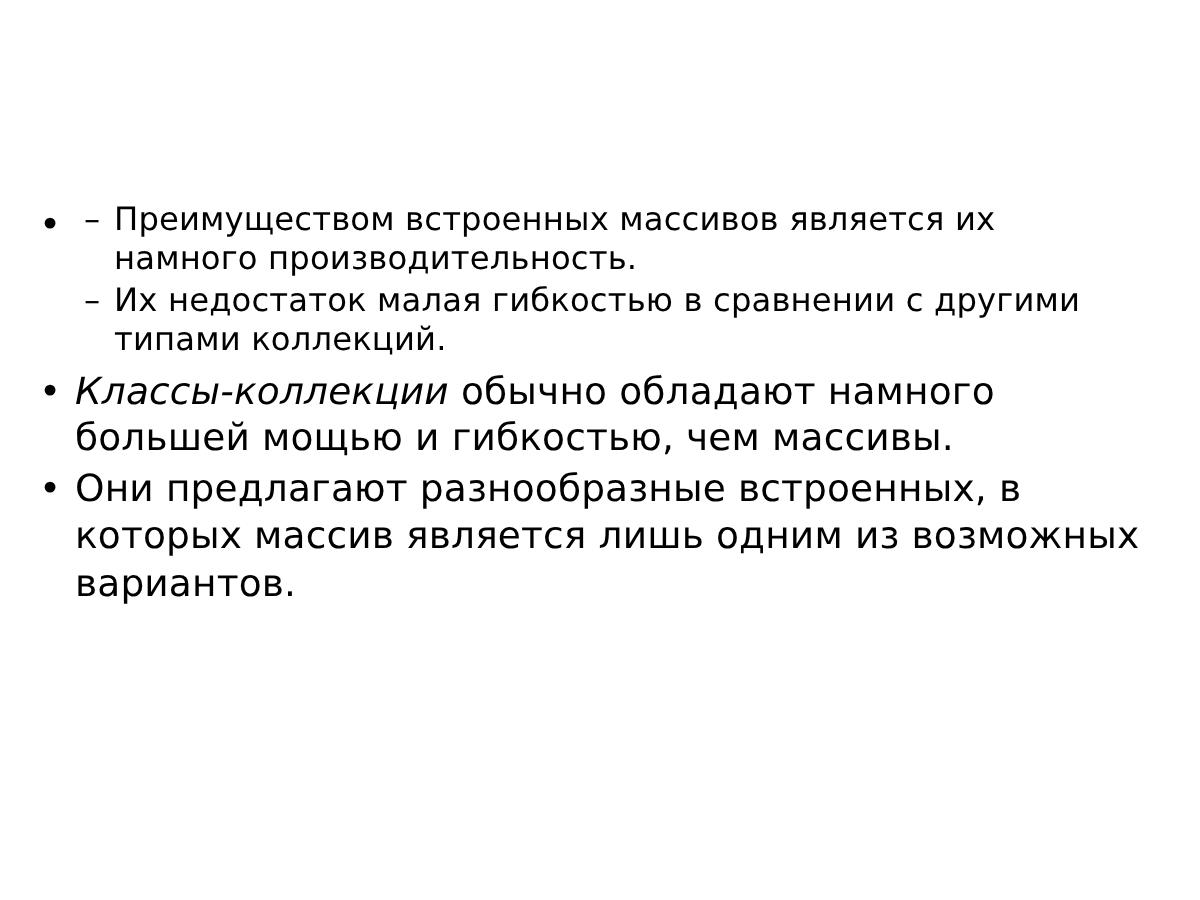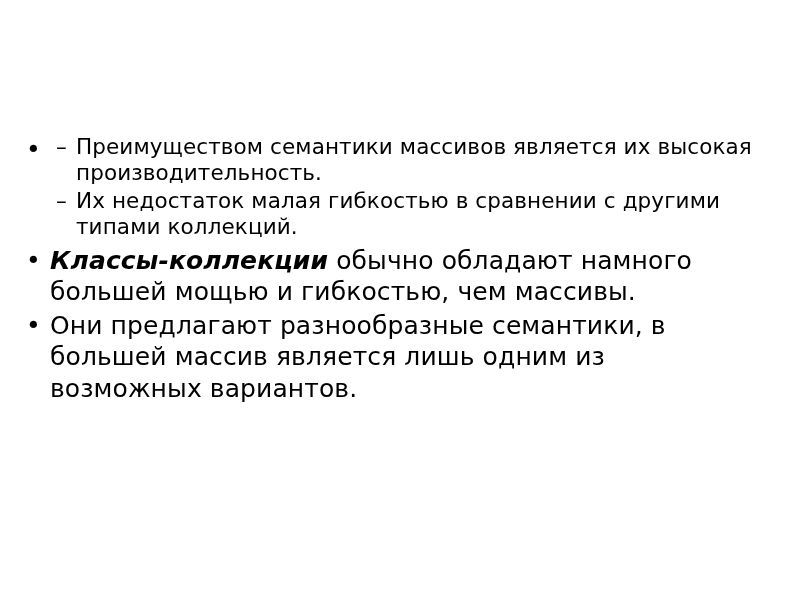--- a/index.html
+++ b/index.html
@@ -54,50 +54,50 @@
     line-height: 1.23;
   }
   .bullet-l2 > .marker {
     position: absolute;
     left: 6px;
     top: 0;
     font-size: 21.5px;
     line-height: 1.23;
   }
   .txt-bold-italic {
-    font-weight: bold;
+    font-weight: normal;
     font-style: italic;
   }
 </style>
 </head>
 <body>
 
 <div class="slide">
 
   <ul class="bullet-list">
 
     <li class="bullet-l1">
       <span class="marker">•</span>
 
       <ul class="sub-list">
         <li class="bullet-l2">
           <span class="marker">–</span>
-          <span>Преимуществом семантики массивов является их высокая производительность.</span>
+          <span>Преимуществом встроенных массивов является их намного производительность.</span>
         </li>
         <li class="bullet-l2">
           <span class="marker">–</span>
           <span>Их недостаток малая гибкостью в сравнении с другими типами коллекций.</span>
         </li>
       </ul>
     </li>
 
     <li class="bullet-l1">
       <span class="marker">•</span>
       <span class="txt-bold-italic">Классы-коллекции</span><span> обычно обладают намного большей мощью и гибкостью, чем массивы.</span>
     </li>
 
     <li class="bullet-l1">
       <span class="marker">•</span>
-      <span>Они предлагают разнообразные семантики, в большей массив является лишь одним из возможных вариантов.</span>
+      <span>Они предлагают разнообразные встроенных, в которых массив является лишь одним из возможных вариантов.</span>
     </li>
 
   </ul>
 </div>
 
 </body></html>

